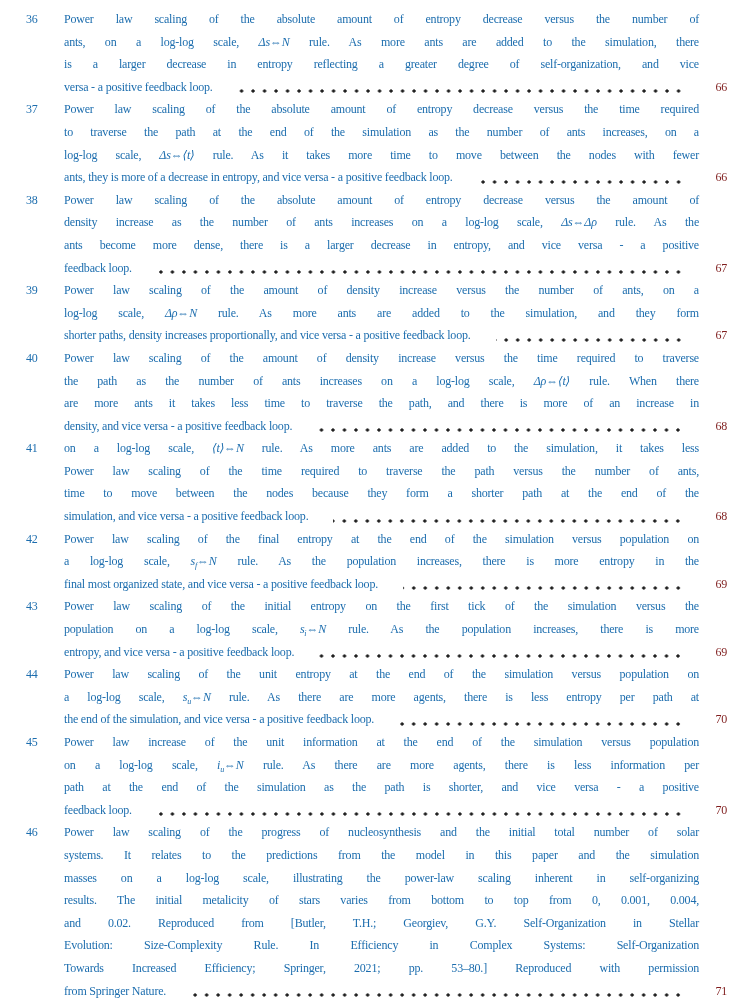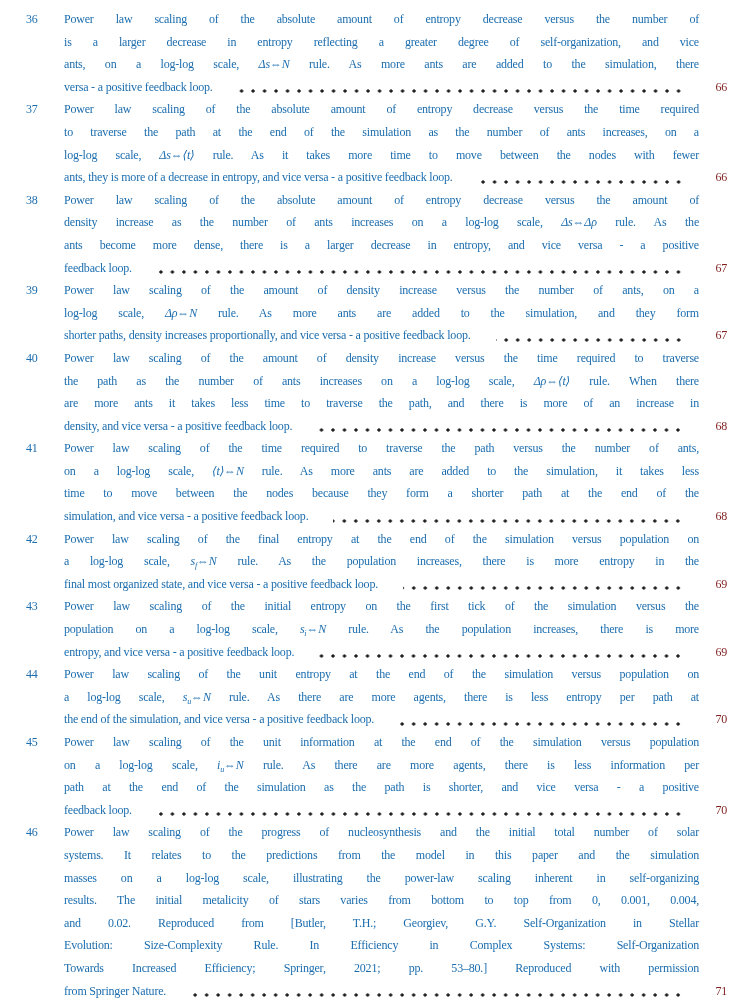--- a/index.html
+++ b/index.html
@@ -76,22 +76,22 @@
 </style>
 </head>
 <body>
 
 <div id="page">
   <div>
       <div class="entry">
         <div class="num">36</div>
         <div class="body">
           <div class="line"><span class="txt"><span>Power law scaling of the absolute amount of entropy decrease versus the number of</span></span></div>
+          <div class="line"><span class="txt"><span>ants, on a log-log scale, </span><i>Δs⇔N</i><span> rule. As more ants are added to the simulation, there</span></span></div>
           <div class="line"><span class="txt"><span>is a larger decrease in entropy reflecting a greater degree of self-organization, and vice</span></span></div>
-          <div class="line"><span class="txt"><span>ants, on a log-log scale, </span><i>Δs⇔N</i><span> rule. As more ants are added to the simulation, there</span></span></div>
           <div class="line last">
             <span class="txt"><span>versa - a positive feedback loop.</span></span>
             <span class="leader"></span>
             <span class="page-num">66</span>
           </div>
         </div>
       </div>
       <div class="entry">
         <div class="num">37</div>
         <div class="body">
@@ -139,22 +139,22 @@
           <div class="line last">
             <span class="txt"><span>density, and vice versa - a positive feedback loop.</span></span>
             <span class="leader"></span>
             <span class="page-num">68</span>
           </div>
         </div>
       </div>
       <div class="entry">
         <div class="num">41</div>
         <div class="body">
+          <div class="line"><span class="txt"><span>on a log-log scale, </span><i>⟨t⟩⇔N</i><span> rule. As more ants are added to the simulation, it takes less</span></span></div>
           <div class="line"><span class="txt"><span>Power law scaling of the time required to traverse the path versus the number of ants,</span></span></div>
-          <div class="line"><span class="txt"><span>on a log-log scale, </span><i>⟨t⟩⇔N</i><span> rule. As more ants are added to the simulation, it takes less</span></span></div>
           <div class="line"><span class="txt"><span>time to move between the nodes because they form a shorter path at the end of the</span></span></div>
           <div class="line last">
             <span class="txt"><span>simulation, and vice versa - a positive feedback loop.</span></span>
             <span class="leader"></span>
             <span class="page-num">68</span>
           </div>
         </div>
       </div>
       <div class="entry">
         <div class="num">42</div>
@@ -188,21 +188,21 @@
           <div class="line last">
             <span class="txt"><span>the end of the simulation, and vice versa - a positive feedback loop.</span></span>
             <span class="leader"></span>
             <span class="page-num">70</span>
           </div>
         </div>
       </div>
       <div class="entry">
         <div class="num">45</div>
         <div class="body">
-          <div class="line"><span class="txt"><span>Power law scaling of the unit information at the end of the simulation versus population</span></span></div>
+          <div class="line"><span class="txt"><span>Power law increase of the unit information at the end of the simulation versus population</span></span></div>
           <div class="line"><span class="txt"><span>on a log-log scale, </span><i>i</i><sub><i>u</i></sub><i>⇔N</i><span> rule. As there are more agents, there is less information per</span></span></div>
           <div class="line"><span class="txt"><span>path at the end of the simulation as the path is shorter, and vice versa - a positive</span></span></div>
           <div class="line last">
             <span class="txt"><span>feedback loop.</span></span>
             <span class="leader"></span>
             <span class="page-num">70</span>
           </div>
         </div>
       </div>
       <div class="entry">

